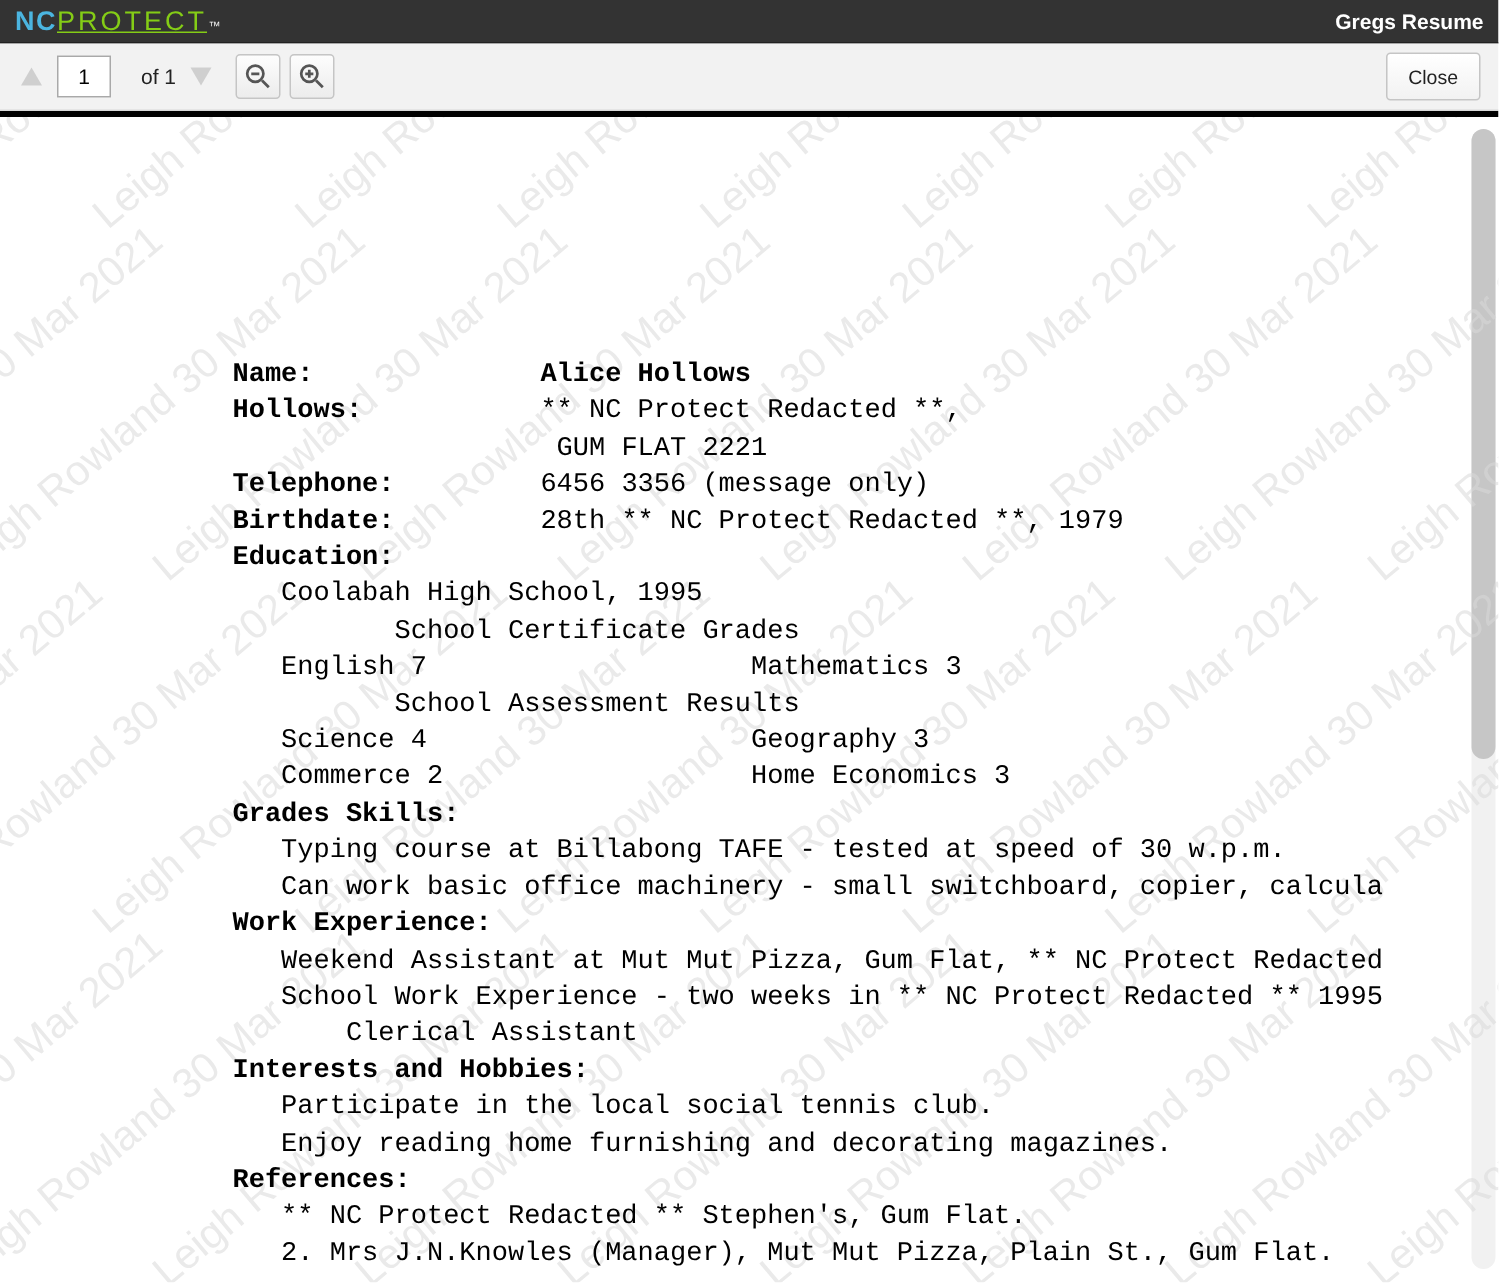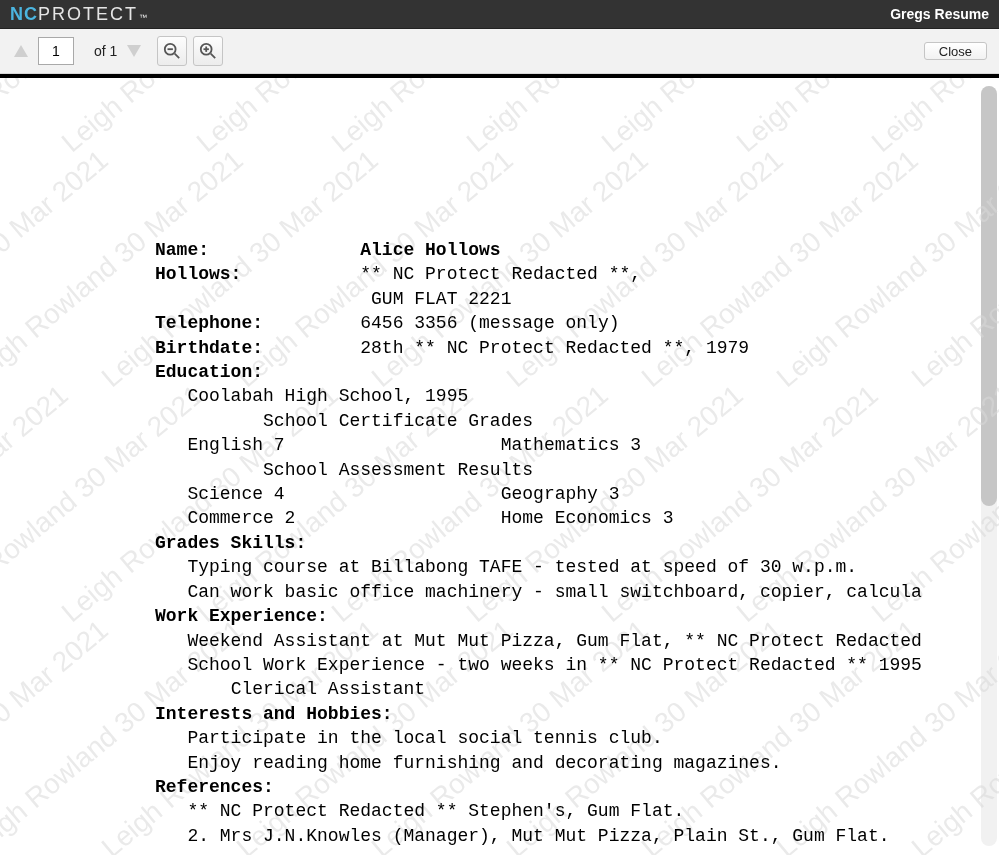--- a/index.html
+++ b/index.html
@@ -20,24 +20,25 @@
     gap: 0;
   }
   .brand-nc {
     color: #4bb5e0;
     font-size: 18px;
     font-weight: 700;
     letter-spacing: 1px;
     font-family: Arial, sans-serif;
   }
   .brand-protect {
-    color: #e5e5e5;
+    color: #84cc16;
     font-size: 18px;
     font-weight: 300;
     letter-spacing: 2px;
+    text-decoration: underline;
   }
   .brand-tm {
     color: #f0f0f0;
     font-size: 8px;
     vertical-align: super;
     margin-left: 1px;
   }
   .doc-title {
     color: #fff;
     font-size: 14px;
@@ -79,21 +80,21 @@
     width: 30px; height: 30px;
     border: 1px solid #c5c5c5;
     border-radius: 3px;
     background: linear-gradient(#fdfdfd,#ececec);
     display: flex; align-items: center; justify-content: center;
     cursor: pointer;
   }
   .zoom-btn svg { width: 18px; height: 18px; stroke: #555; fill: none; stroke-width: 2; }
   .spacer { flex: 1; }
   .close-btn {
-    height: 18px;
+    height: 32px;
     padding: 0 14px;
     border: 1px solid #c5c5c5;
     border-radius: 3px;
     background: linear-gradient(#ffffff,#f2f2f2);
     font-size: 13px;
     color: #222;
     cursor: pointer;
     display: flex; align-items: center;
   }
 

